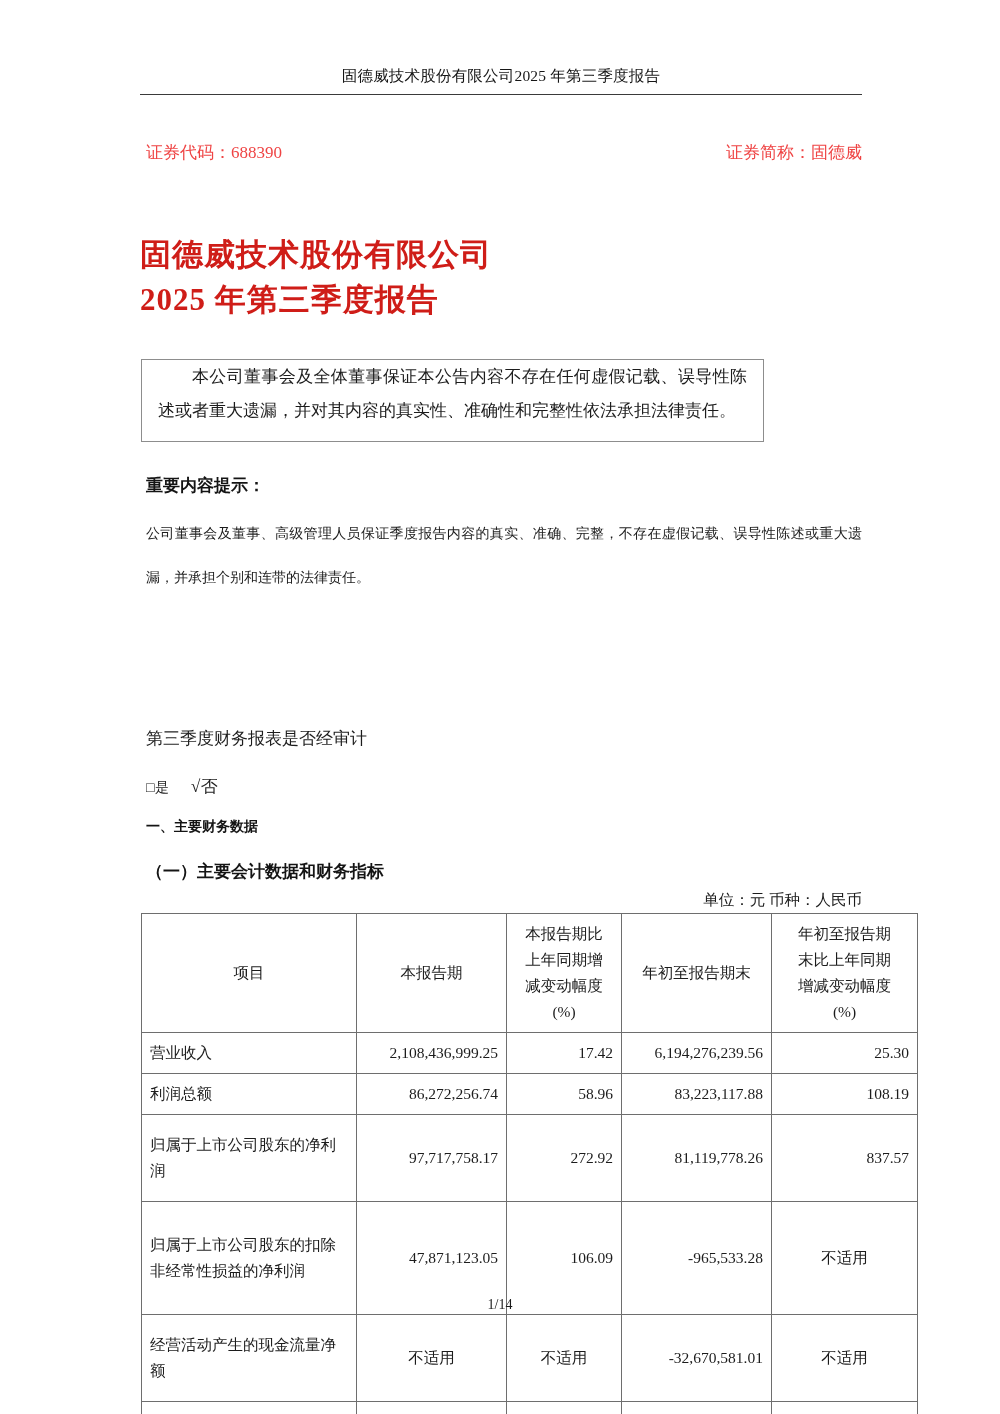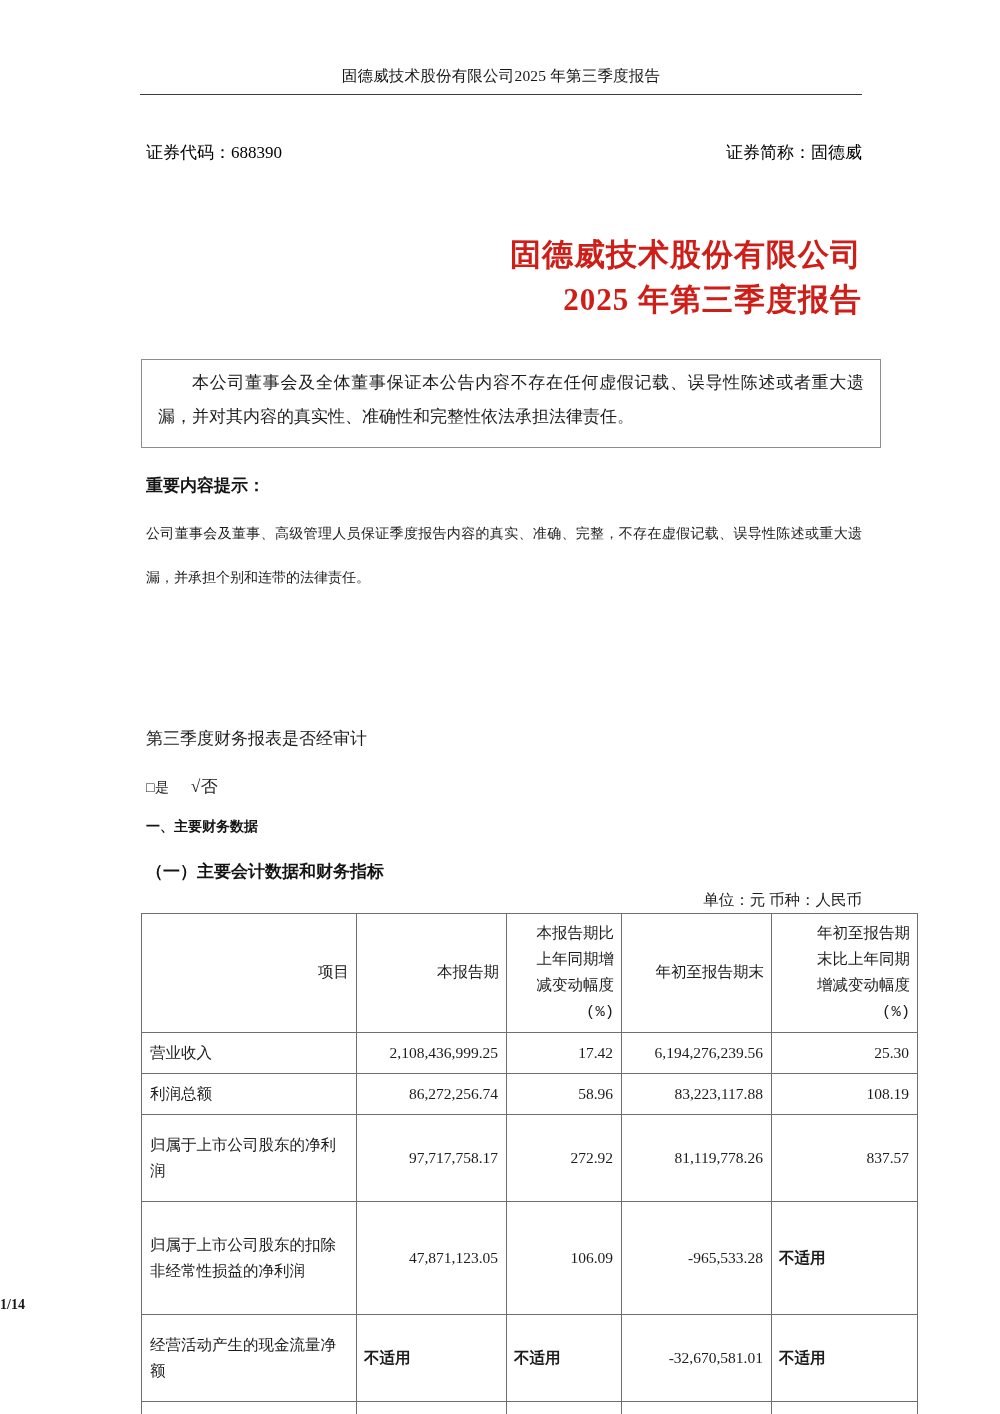--- a/index.html
+++ b/index.html
@@ -43,47 +43,47 @@
 
   
   .code-row {
     position: absolute;
     left: 146px;
     top: 141px;
     width: 716px;
     display: flex;
     justify-content: space-between;
     font-size: 17px;
-    color: #000000;
+    color: #ef4444;
   }
 
   
   .doc-title {
     position: absolute;
     left: 140px;
     top: 232px;
     width: 722px;
-    text-align: right;
+    text-align: left;
     color: #cf1d18;
     font-weight: bold;
     font-size: 31px;
     line-height: 45px;
     letter-spacing: 1px;
   }
   .doc-title .l2 { letter-spacing: 1px; }
 
   
   .statement-box {
     position: absolute;
     left: 141px;
     top: 359px;
-    width: 740px;
+    width: 623px;
     box-sizing: border-box;
     border: 1.2px solid #8d8d8d;
-    padding: 6px 16px 13px 16px;
+    padding: 0 16px 13px 16px;
   }
   .statement-box p {
     margin: 0;
     font-size: 17px;
     line-height: 34px;
     text-indent: 34px;
     text-align: justify;
     color: #1c1c1c;
   }
 
@@ -158,55 +158,54 @@
     color: #1c1c1c;
   }
   .fin-table th, .fin-table td {
     border: 1.1px solid #6e6e6e;
     padding: 4px 7px;
     vertical-align: middle;
     line-height: 26px;
     font-weight: normal;
   }
   .fin-table thead th {
-    text-align: right;
+    text-align: center;
     height: 110px;
-    font-family: Liberation Mono, monospace;
   }
   .fin-table td.item {
     text-align: left;
     padding-left: 8px;
   }
   .fin-table td.num {
     text-align: right;
     padding-right: 8px;
     font-family: "Liberation Serif", "DejaVu Serif", serif;
   }
   .fin-table td.na {
-    font-weight: bold;
+    text-align: center;
   }
   .col-item  { width: 215px; }
   .col-cur   { width: 150px; }
   .col-pct1  { width: 115px; }
   .col-ytd   { width: 150px; }
   .col-pct2  { width: 146px; }
 
   .row-h1 td { height: 32px; }
   .row-h2 td { height: 78px; }
   .row-h3 td { height: 104px; }
 
   
   .page-foot {
     position: absolute;
     left: 0;
     top: 1297px;
     width: 1000px;
-    text-align: left;
+    text-align: center;
     font-size: 14px;
-    font-weight: bold;
+    font-weight: normal;
     color: #1a1a1a;
   }
 </style>
 </head>
 <body>
 
 <div id="page">
 
   <div class="run-header">固德威技术股份有限公司2025 年第三季度报告</div>
   <div class="header-rule"></div>

